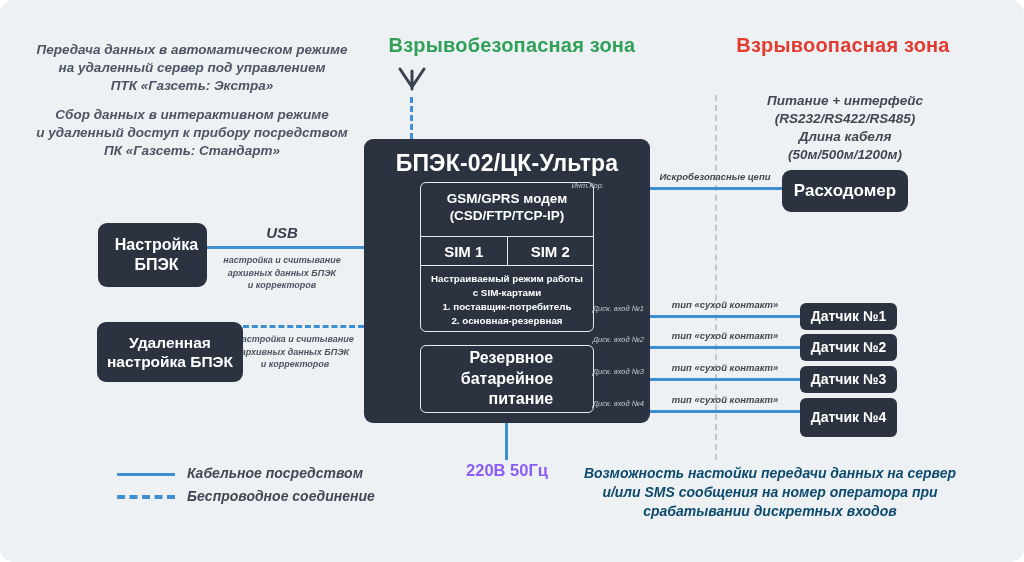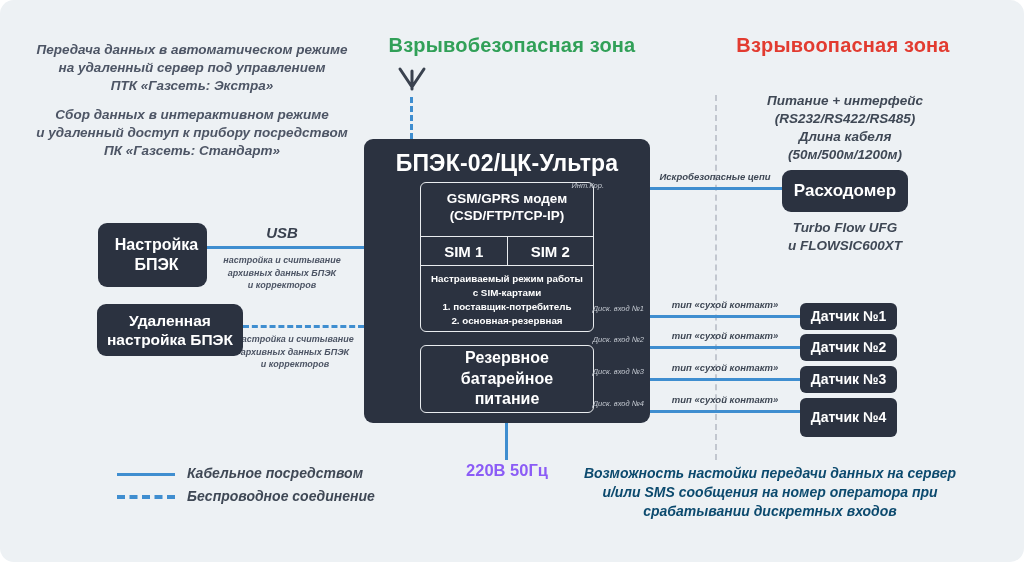--- a/index.html
+++ b/index.html
@@ -26,21 +26,21 @@
   .conn-caption{font-style:italic;color:#4d5565;font-size:9px;line-height:1.4;font-weight:600;}
   .tiny-label{font-style:italic;font-size:9.5px;color:#3f4855;font-weight:600;}
   .inbox-label{font-style:italic;font-size:7.5px;color:#c6cbd3;}
   .main-title{font-weight:bold;font-size:23px;letter-spacing:0.2px;}
   .modem-box{border:1.5px solid #e9ecef;border-radius:6px;display:flex;flex-direction:column;}
   .modem-title{font-weight:bold;font-size:13.5px;line-height:1.25;padding-top:8px;height:45px;border-bottom:1.5px solid #e9ecef;}
   .sim-row{display:flex;height:28px;border-bottom:1.5px solid #e9ecef;}
   .sim-cell{flex:1;display:flex;align-items:center;justify-content:center;font-weight:bold;font-size:15px;}
   .sim-cell:first-child{border-right:1.5px solid #e9ecef;}
   .sim-mode{flex:1;font-weight:bold;font-size:9.8px;line-height:1.42;padding-top:6px;}
-  .battery-box{border:1.5px solid #e9ecef;border-radius:6px;display:flex;align-items:center;justify-content:center;font-weight:bold;font-size:16px;line-height:1.3;}
+  .battery-box{border:1.5px solid #e9ecef;border-radius:6px;display:flex;align-items:center;justify-content:center;font-weight:bold;font-size:16px;line-height:1.3;text-align:right;}
   .legend-label{font-style:italic;font-weight:600;color:#3f4855;font-size:14px;}
   svg{display:block;}
 </style>
 </head>
 <body>
 
 <div class="canvas">
 
   <div class="abs note pre center" style="left:27px;top:41px;width:330px;text-align:center;">Передача данных в автоматическом режиме
 на удаленный сервер под управлением
@@ -95,32 +95,30 @@
 архивных данных БПЭК
 и корректоров</div>
 
   <div class="abs blue-dash-h" style="left:243px;top:325px;width:121px;"></div>
   <div class="abs conn-caption pre center" style="left:220px;top:333px;width:150px;">настройка и считывание
 архивных данных БПЭК
 и корректоров</div>
 
   <div class="abs darkbox sidebox center pre" style="left:98px;top:223px;width:101px;height:64px;font-size:16px;padding-left:8px;">Настройка
 БПЭК</div>
-  <div class="abs darkbox sidebox center pre" style="left:97px;top:304px;width:146px;height:52px;font-size:15.5px;">Удаленная
+  <div class="abs darkbox sidebox center pre" style="left:97px;top:322px;width:146px;height:60px;font-size:15.5px;">Удаленная
 настройка БПЭК</div>
 
   <div class="abs note pre center" style="left:745px;top:92px;width:200px;color:#3f4855;">Питание + интерфейс
 (RS232/RS422/RS485)
 Длина кабеля
 (50м/500м/1200м)</div>
   <div class="abs tiny-label center" style="left:648px;top:171px;width:134px;">Искробезопасные цепи</div>
   <div class="abs blue-line" style="left:650px;top:187px;width:132px;height:3px;"></div>
   <div class="abs darkbox sidebox center" style="left:782px;top:170px;width:126px;height:42px;font-size:17px;">Расходомер</div>
-  <div class="abs note pre center" style="left:770px;top:219px;width:150px;color:#3f4855;">Turbo Flow UFG
-и FLOWSIC600XT</div>
 
   <div class="abs tiny-label center" style="left:650px;top:299px;width:150px;">тип «сухой контакт»</div>
   <div class="abs blue-line" style="left:650px;top:315px;width:150px;height:3px;"></div>
   <div class="abs darkbox sidebox center" style="left:800px;top:303px;width:97px;height:27px;font-size:14px;border-radius:6px;">Датчик №1</div>
 
   <div class="abs tiny-label center" style="left:650px;top:330px;width:150px;">тип «сухой контакт»</div>
   <div class="abs blue-line" style="left:650px;top:346px;width:150px;height:3px;"></div>
   <div class="abs darkbox sidebox center" style="left:800px;top:334px;width:97px;height:27px;font-size:14px;border-radius:6px;">Датчик №2</div>
 
   <div class="abs tiny-label center" style="left:650px;top:362px;width:150px;">тип «сухой контакт»</div>

